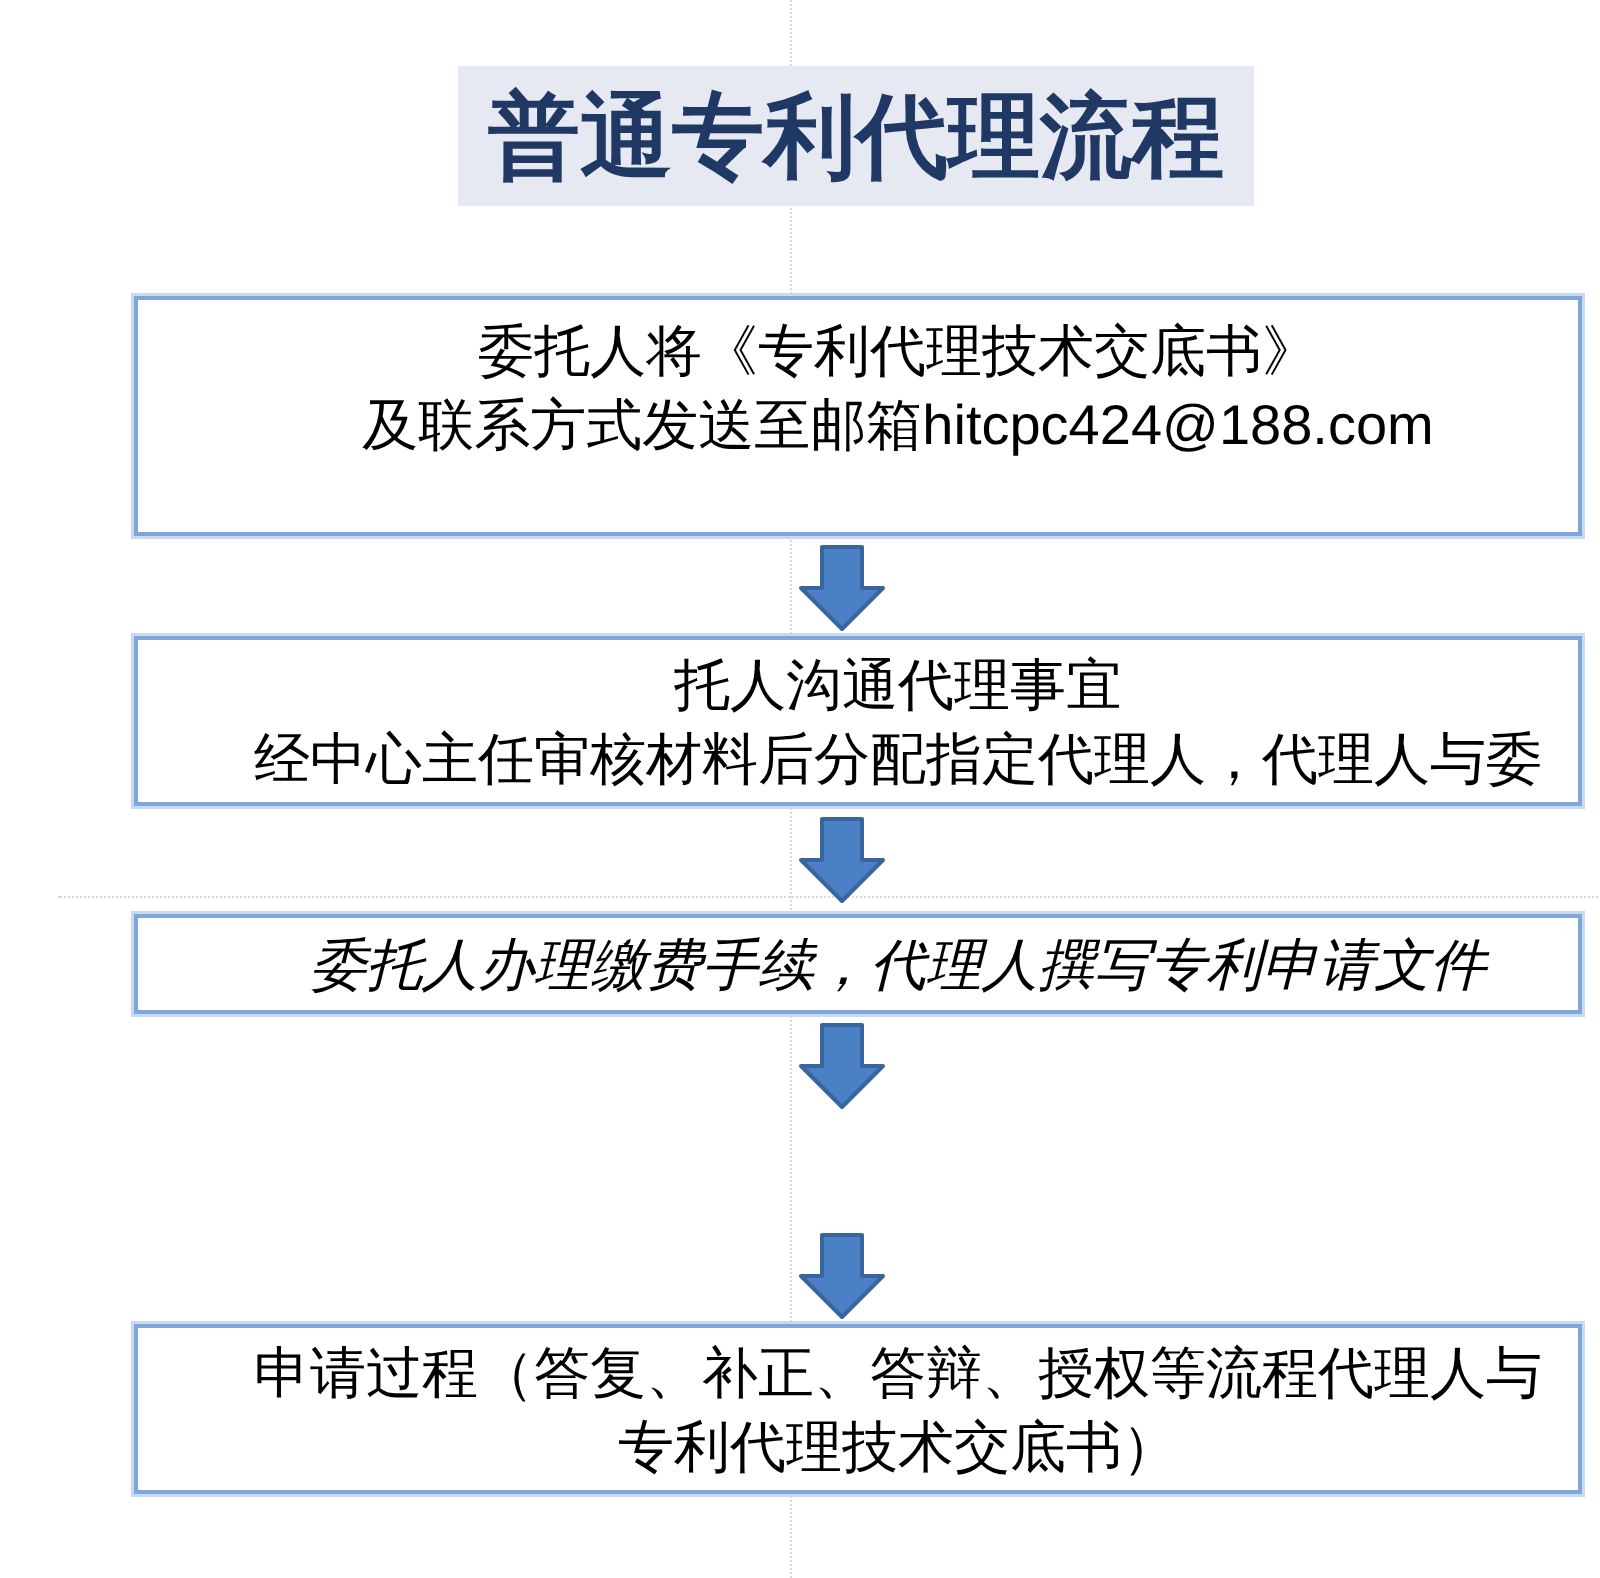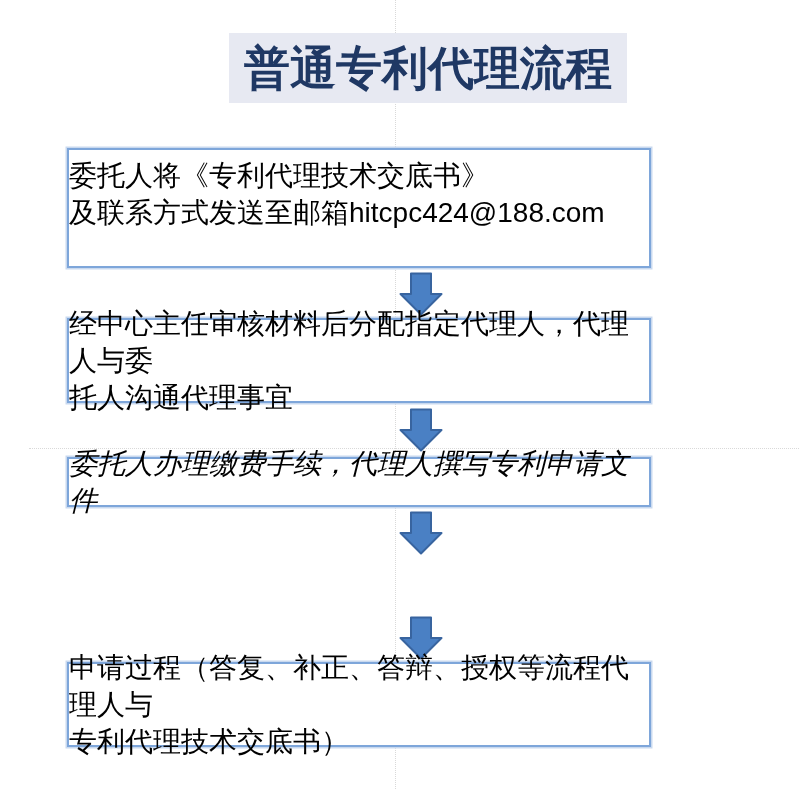--- a/index.html
+++ b/index.html
@@ -39,32 +39,33 @@
     font-size: 46px;
     font-weight: bold;
     line-height: 70px;
     text-align: center;
     white-space: nowrap;
   }
   
   .box {
     position: absolute;
     left: 38px;
-    width: 584px;
+    width: 724px;
     box-sizing: border-box;
     background: var(--box-bg, #ffffff);
     border: 2px solid var(--box-border, #7ea6da);
     box-shadow: 0 0 0 1.5px var(--box-halo, #c9d9ef);
     color: var(--text-color, #000000);
     font-size: 28px;
     line-height: 37px;
-    text-align: left;
+    text-align: center;
     display: flex;
     flex-direction: column;
     justify-content: center;
+    padding-left: 40px;
   }
   .box .line { width: 100%; }
   .box1 { top: 148px; height: 120px; justify-content: flex-start; padding-top: 7px; }
   .box2 { top: 318px; height: 85px; }
   .box3 { top: 457px; height: 50px; font-style: italic; }
   .box4 { top: 562px; height: 50px; }
   .box5 { top: 662px; height: 85px; }
   
   .arrow {
     position: absolute;
@@ -89,22 +90,22 @@
   <div class="box box1">
     <div class="line">委托人将《专利代理技术交底书》</div>
     <div class="line">及联系方式发送至邮箱hitcpc424@188.com</div>
   </div>
 
   <svg class="arrow a1" viewBox="0 0 44 44" aria-hidden="true">
     <polygon points="12,1.5 32,1.5 32,22 42.5,22 22,42.5 1.5,22 12,22" stroke-width="2" stroke-linejoin="round" fill="#4a80c4" stroke="#38649f"></polygon>
   </svg>
 
   <div class="box box2">
+    <div class="line">托人沟通代理事宜</div>
     <div class="line">经中心主任审核材料后分配指定代理人，代理人与委</div>
-    <div class="line">托人沟通代理事宜</div>
   </div>
 
   <svg class="arrow a2" viewBox="0 0 44 44" aria-hidden="true">
     <polygon points="12,1.5 32,1.5 32,22 42.5,22 22,42.5 1.5,22 12,22" stroke-width="2" stroke-linejoin="round" fill="#4a80c4" stroke="#38649f"></polygon>
   </svg>
 
   <div class="box box3">
     <div class="line">委托人办理缴费手续，代理人撰写专利申请文件</div>
   </div>
 

